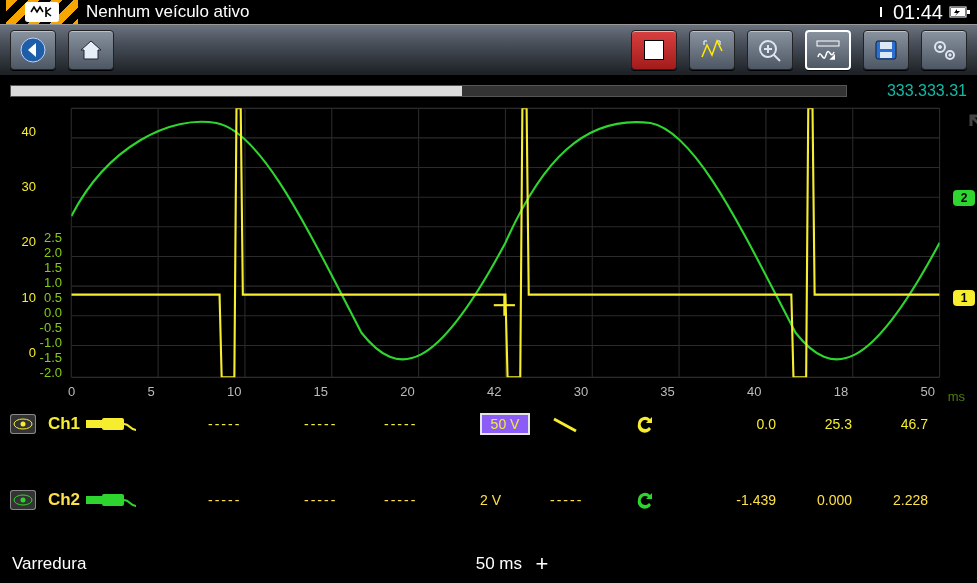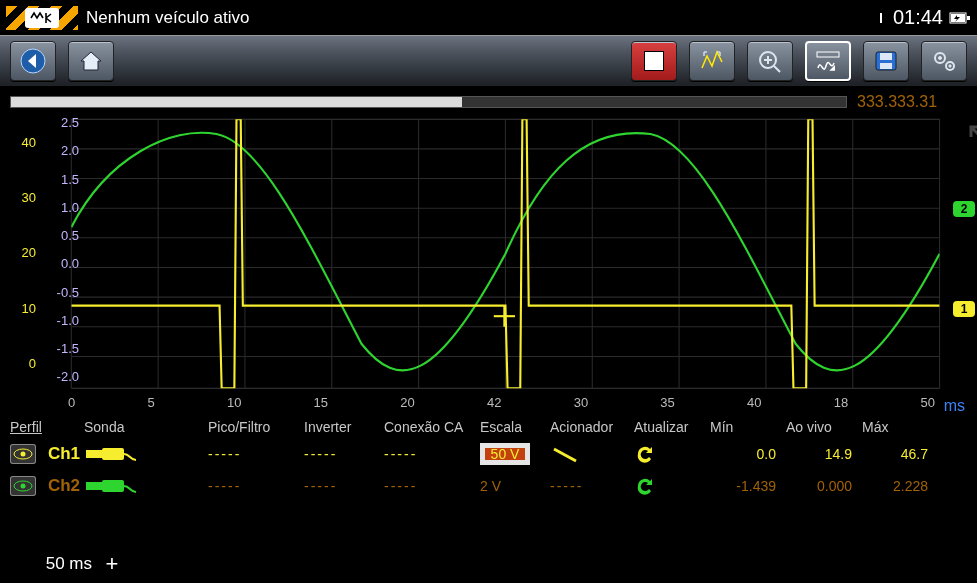--- a/index.html
+++ b/index.html
@@ -9,21 +9,21 @@
     background: #000;
     font-family: Arial, sans-serif;
     overflow: hidden;
     position: relative;
     color: #fff;
     font-size: 14px;
   }
 
   
   .status-bar {
-    height: 35px;
+    height: 24px;
     background: #000;
     display: flex;
     align-items: center;
     padding: 0 6px;
     gap: 8px;
   }
   .hazard-corner {
     width: 72px;
     height: 24px;
     background: repeating-linear-gradient(135deg,#f7a600 0 8px,#000 8px 16px);
@@ -59,38 +59,38 @@
   .tb-btn.record { background:linear-gradient(#d84040,#a31b1b); }
   .tb-btn.record .inner { width:20px;height:20px;background:#fff;border:1px solid #000;}
   .tb-spacer { margin-left:auto; }
 
   
   .progress-row {
     display:flex;align-items:center;gap:10px;padding:6px 10px 0 10px;
   }
   .progress-bar { flex:1; height:12px; border:1px solid #555; background:#333; position:relative; }
   .progress-bar .fill { position:absolute;left:0;top:0;bottom:0;width:54%;background:#dcdcdc; }
-  .counter { font-size:16px; color:#a16207; width:110px; }
+  .counter { font-size:16px; color:#14b8a6; width:110px; text-align:right;}
 
   
   .scope {
     position:relative;
     height: 300px;
     margin: 4px 12px 0 12px;
   }
   .scope svg { position:absolute; inset:0; }
   .y-left { position:absolute; left:-4px; top:0; bottom:24px; width:28px;
     display:flex; flex-direction:column; justify-content:space-between;
     color:#f7ed2f; font-size:13px; text-align:right; }
   .y-right { position:absolute; left:22px; top:0; bottom:24px; width:28px;
-    display:flex; flex-direction:column; justify-content:space-between;
-    color:#c4b5fd; font-size:13px; text-align:right;margin-left:17px; }
+    display:flex; flex-direction:column; justify-content:flex-end;
+    color:#84cc16; font-size:13px; text-align:right; }
   .x-axis { position:absolute; left:56px; right:30px; bottom:0; height:20px;
     display:flex; justify-content:space-between; color:#bbb; font-size:13px; }
-  .x-unit { position:absolute; right:0; bottom:0; color:#3b82f6; font-size:16px;}
+  .x-unit { position:absolute; right:0; bottom:0; color:#4d7c0f; font-size:13px;}
   .expand-icon { position:absolute; right:-2px; top:8px; opacity:.4; }
   .ch-flag { position:absolute; right:-10px; width:22px;height:16px;border-radius:4px;
     display:flex;align-items:center;justify-content:center;font-size:12px;color:#000;font-weight:bold;}
   .ch-flag.f2 { background:#2fd52f; top:86px;}
   .ch-flag.f1 { background:#f7ed2f; top:186px;}
 
   
   .controls {
     margin: 4px 10px 0 10px;
   }
@@ -101,28 +101,28 @@
     column-gap:4px;
   }
   .col-headers .lbl-perfil { text-decoration:underline; }
   .row {
     display:grid;
     grid-template-columns: 70px 120px 92px 76px 92px 66px 80px 72px 72px 72px 72px;
     align-items:center; height:32px;
     column-gap:4px;
   }
   .row.ch1 { color:#f7ed2f; }
-  .row.ch2 { color:#a16207; }
+  .row.ch2 { color:#fde047;margin-top:44px; }
   .eye-badge { width:30px;height:20px;border-radius:3px;background:#333;
     display:flex;align-items:center;justify-content:center;margin-right:6px;
     box-shadow: inset 0 0 0 1px #888;}
   .ch-name { display:flex;align-items:center;font-weight:bold;font-size:17px; gap:6px;}
   .probe-icon { display:flex;align-items:center;}
   .dashes { letter-spacing:2px; }
-  .scale-box { width:50px;height:22px;border:5px solid #e5e5e5;background:#c2410c;
+  .scale-box { width:50px;height:22px;border:2px solid #e5e5e5;background:#8b5cf6;
     display:flex;align-items:center;justify-content:center; }
   .refresh-icon svg{display:block;}
   .trigger-icon svg{display:block;}
   .cell { text-align:left; }
   .cell.num { text-align:right; padding-right:6px; }
 
   
   .sweep-row {
     display:flex;align-items:center;height:26px;padding:0 12px;font-size:17px;
     position:absolute;bottom:6px;left:0;right:0;
@@ -342,33 +342,20 @@
   <div class="expand-icon">
     <svg width="34" height="34">
         <path d="M4 14V4h10M30 20v10H20M4 4l10 10M30 30L20 20" stroke="#aaa" stroke-width="3" fill="none"></path>
       </svg>
   </div>
   <div class="ch-flag f2">2</div>
   <div class="ch-flag f1">1</div>
 </div>
 
 <div class="controls">
-  <div class="col-headers">
-    <div class="lbl-perfil">Perfil</div>
-    <div>Sonda</div>
-    <div>Pico/Filtro</div>
-    <div>Inverter</div>
-    <div>Conexão CA</div>
-    <div>Escala</div>
-    <div>Acionador</div>
-    <div>Atualizar</div>
-    <div>Mín</div>
-    <div>Ao vivo</div>
-    <div>Máx</div>
-  </div>
 
   <div class="row ch1">
     <div class="ch-name">
       <span class="eye-badge">
         <svg width="20" height="12">
             <ellipse cx="10" cy="6" rx="9" ry="5" fill="none" stroke="#f7ed2f"></ellipse>
             <circle cx="10" cy="6" r="2.5" fill="#f7ed2f"></circle>
           </svg>
       </span>
       <span>Ch1</span>
@@ -392,21 +379,21 @@
       <svg width="30" height="18">
           <path d="M4 4L26 16" stroke="#f7ed2f" stroke-width="3"></path>
         </svg>
     </div>
     <div class="cell refresh-icon">
       <svg width="22" height="20">
           <path d="M4 10a7 7 0 0 1 12-5l2-2v6h-6l2-2a4.5 4.5 0 1 0 1 6l2 2a7 7 0 0 1-13-5z" fill="#f7ed2f"></path>
         </svg>
     </div>
     <div class="cell num">0.0</div>
-    <div class="cell num">14.9</div>
+    <div class="cell num">25.3</div>
     <div class="cell num">46.7</div>
   </div>
 
   <div class="row ch2">
     <div class="ch-name">
       <span class="eye-badge">
         <svg width="20" height="12">
             <ellipse cx="10" cy="6" rx="9" ry="5" fill="none" stroke="#2fd52f"></ellipse>
             <circle cx="10" cy="6" r="2.5" fill="#2fd52f"></circle>
           </svg>
@@ -430,15 +417,16 @@
           <path d="M4 10a7 7 0 0 1 12-5l2-2v6h-6l2-2a4.5 4.5 0 1 0 1 6l2 2a7 7 0 0 1-13-5z" fill="#2fd52f"></path>
         </svg>
     </div>
     <div class="cell num">-1.439</div>
     <div class="cell num">0.000</div>
     <div class="cell num">2.228</div>
   </div>
 </div>
 
 <div class="sweep-row">
+  <div class="sweep-label">Varredura</div>
   <div class="sweep-val">50 ms</div>
   <div class="sweep-plus">+</div>
 </div>
 
 </body></html>

